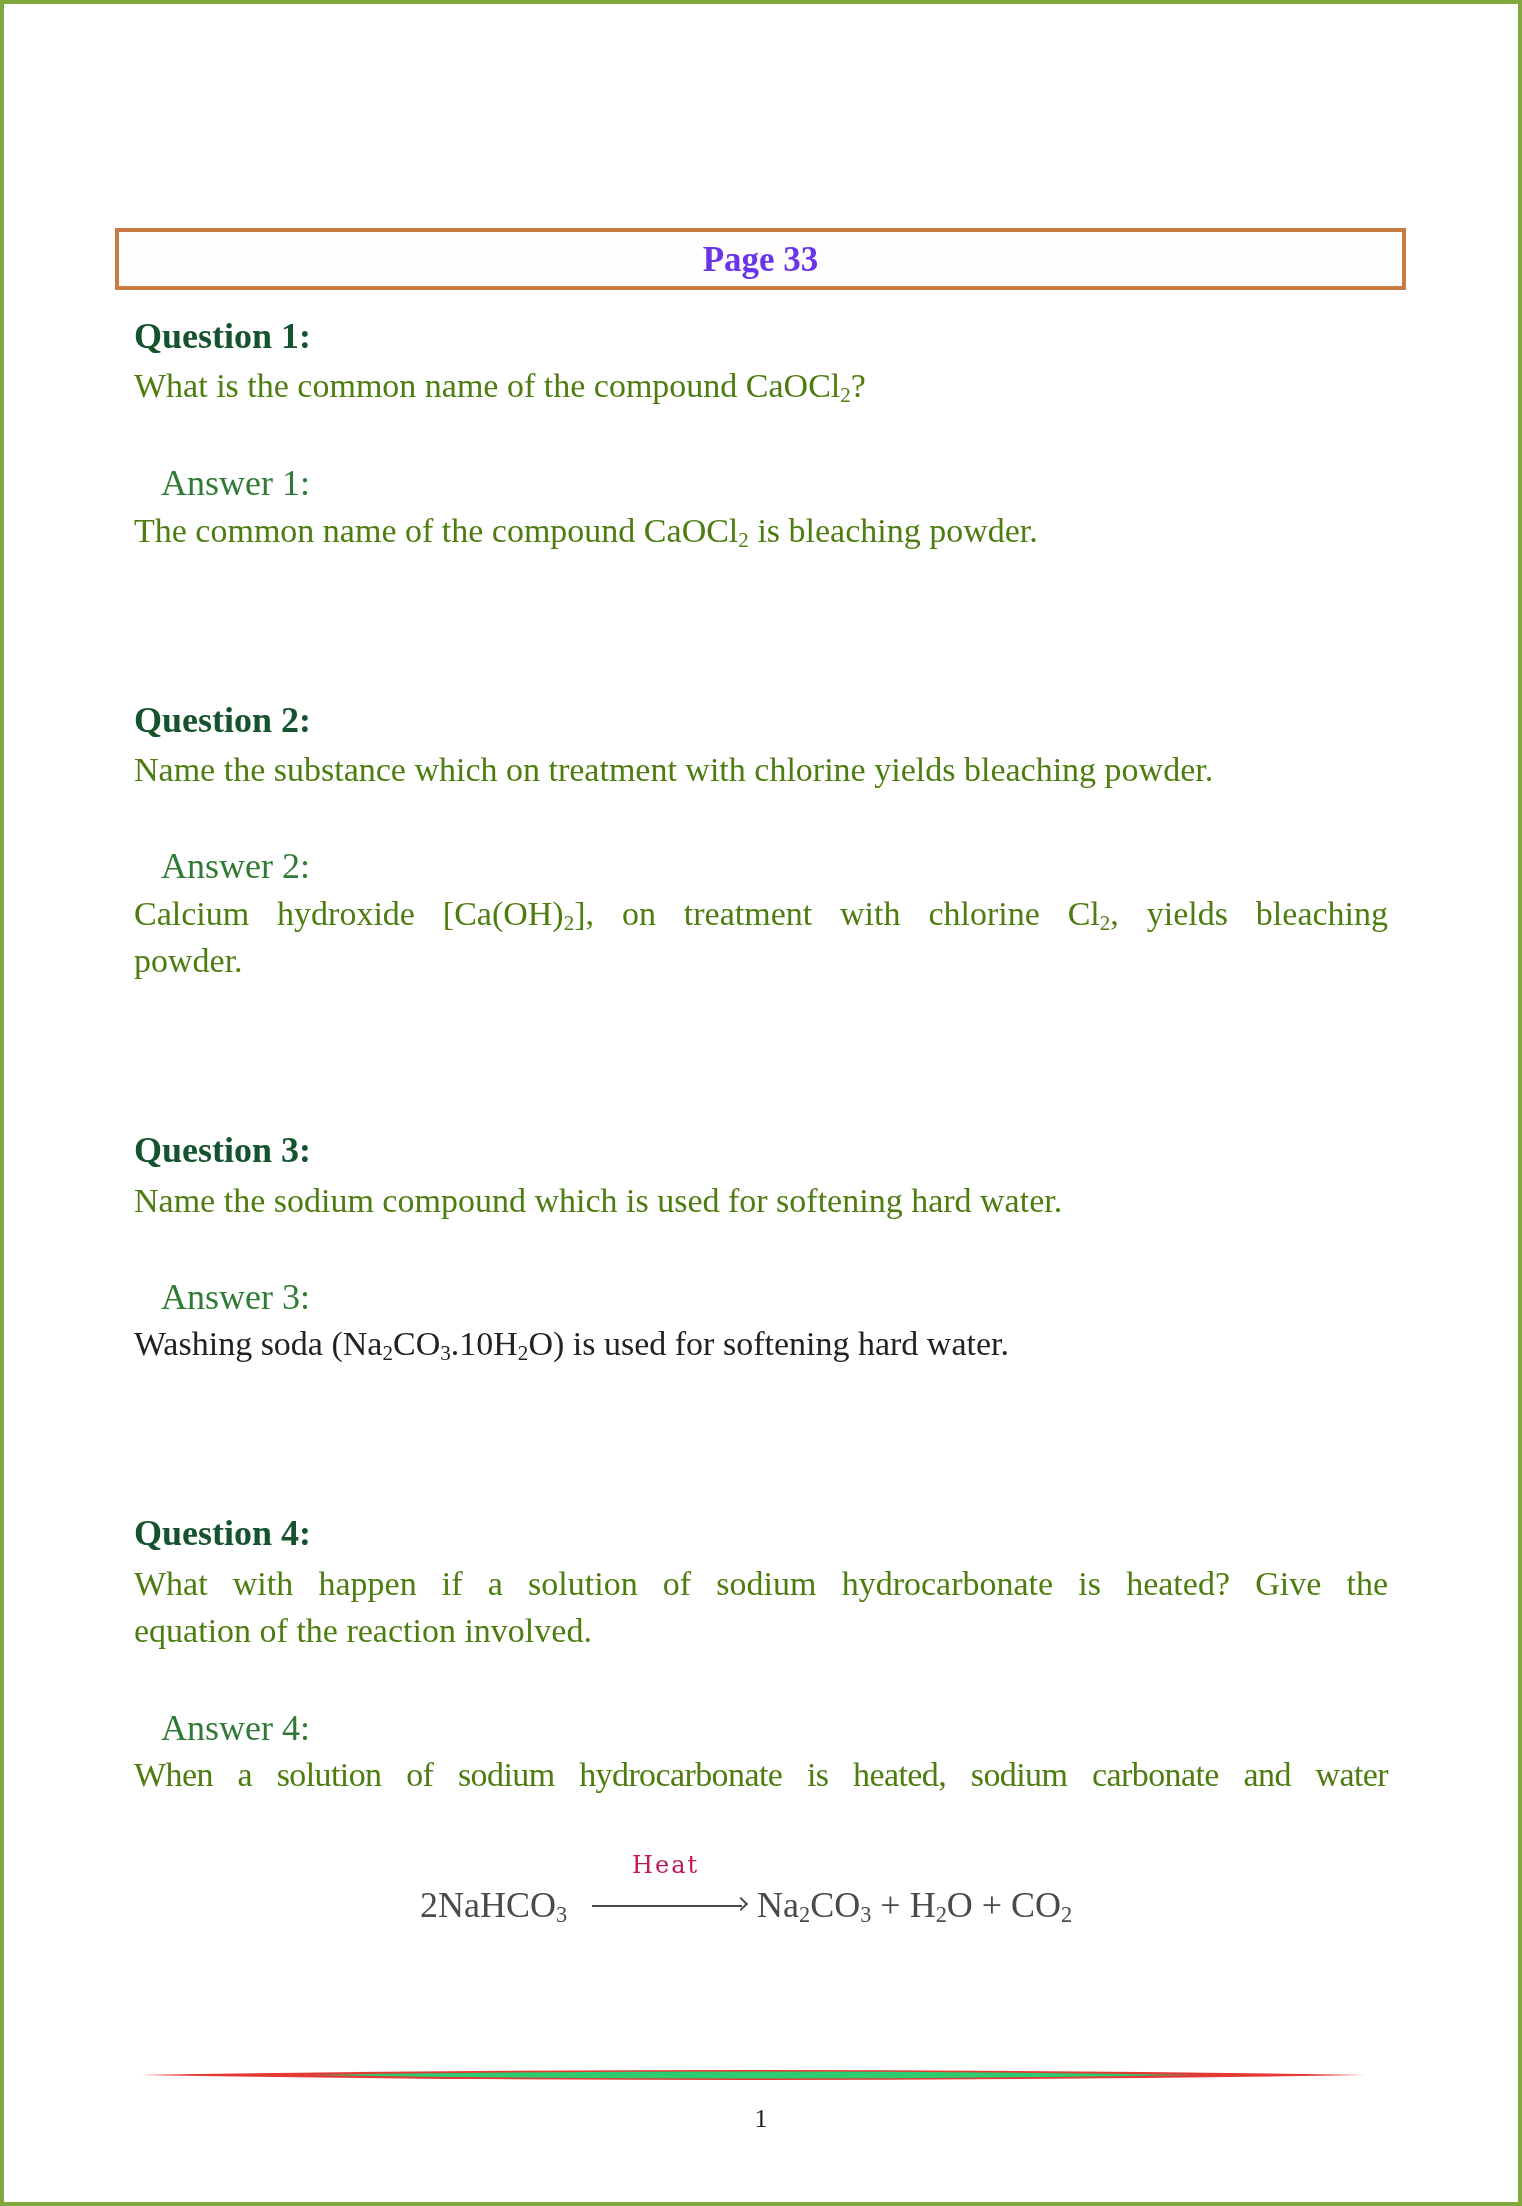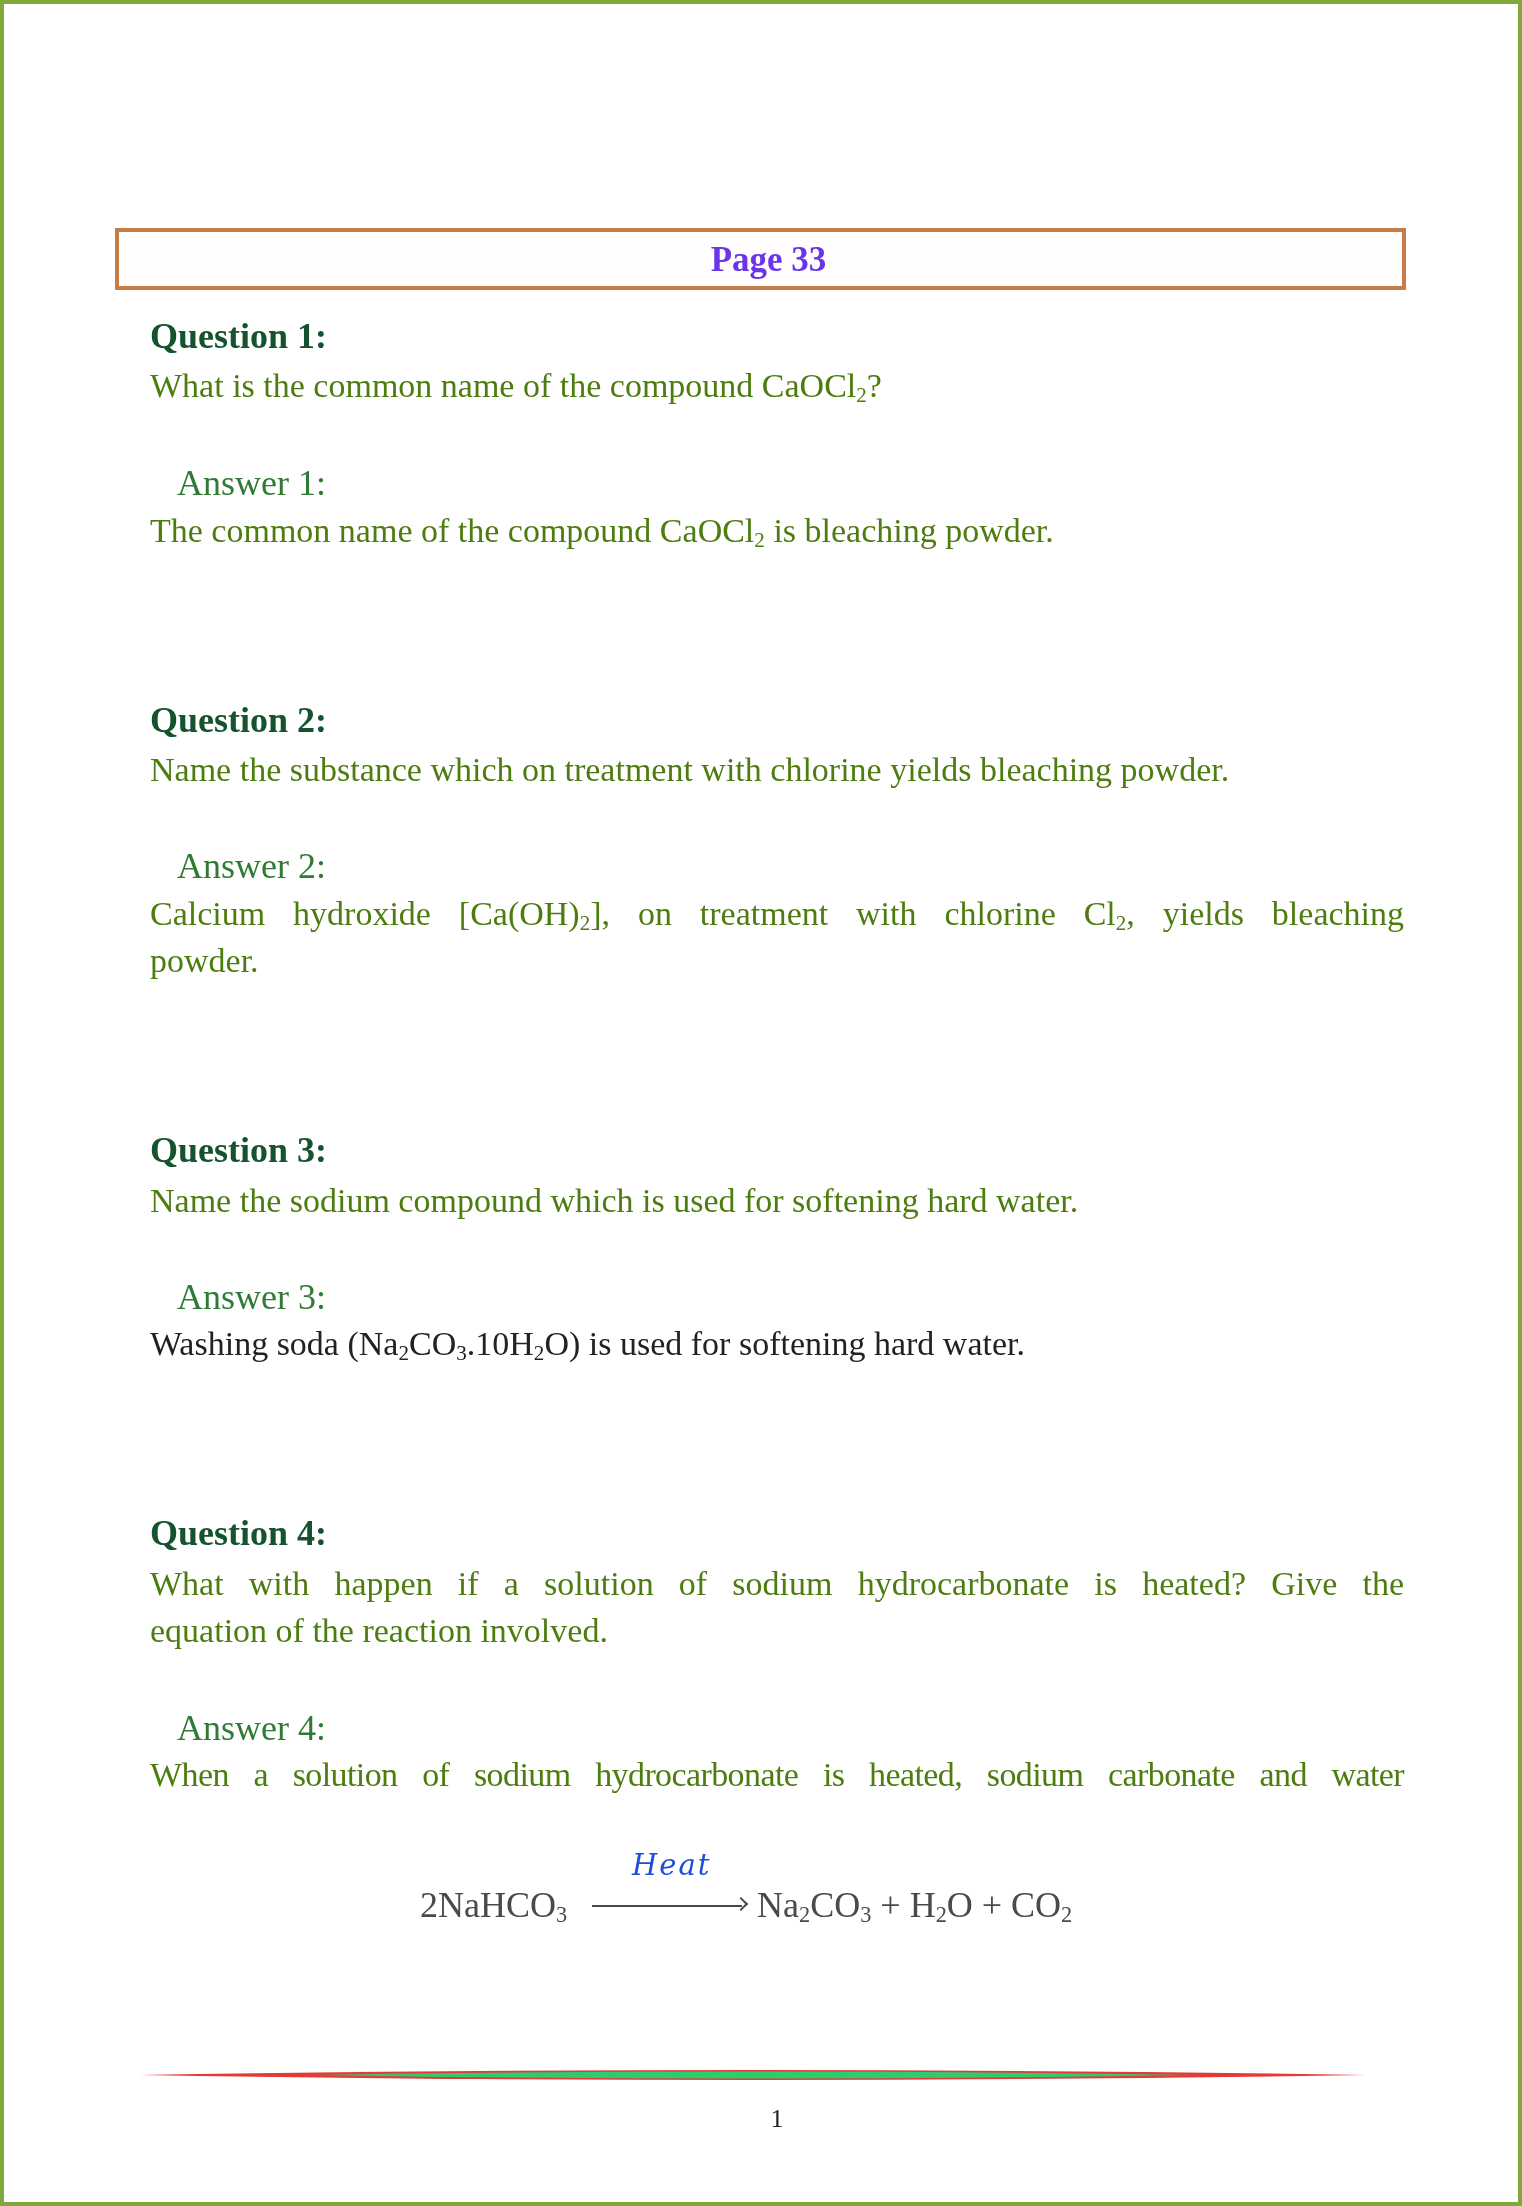--- a/index.html
+++ b/index.html
@@ -1,21 +1,21 @@
 <!DOCTYPE html>
 <html><head>
   <meta charset="utf-8">
   <style>
     html, body { margin: 0; padding: 0; background: #ffffff; }
     body { width: 1522px; height: 2206px; position: relative; overflow: hidden; }
     .frame {
       position: absolute; left: 0; top: 0; width: 1522px; height: 2206px;
       box-sizing: border-box; border: 4px solid #80a83c; background: #ffffff;
     }
-    .serif { font-family: "Liberation Serif", "DejaVu Serif", serif; padding-left: 16px; }
+    .serif { font-family: "Liberation Serif", "DejaVu Serif", serif; }
     .page-box {
       position: absolute; left: 115px; top: 228px; width: 1291px; height: 62px;
       box-sizing: border-box; border: 4px solid #c87b44; background: #fffdfe;
       display: flex; align-items: center; justify-content: center;
     }
     .page-title {
       color: #6a35e8; font-weight: bold; font-size: 35px; line-height: 1;
     }
     .q-label {
       position: absolute; left: 134px; color: #14532d; font-weight: bold;
@@ -39,22 +39,22 @@
     }
     .eq-part { position: absolute; top: 0; }
     .arrow-wrap { position: absolute; left: 172px; top: 0; width: 156px; height: 50px; }
     .arrow-line { position: absolute; left: 0; top: 25px; width: 150px; height: 2px; background: #4a4a4a; }
     .arrow-head {
       position: absolute; right: 2px; top: 19px; width: 10px; height: 10px;
       border-top: 2px solid #4a4a4a; border-right: 2px solid #4a4a4a;
       transform: rotate(45deg); box-sizing: border-box;
     }
     .heat {
-      position: absolute; left: 40px; top: -30px; font-style: italic;
-      font-size: 29px; letter-spacing: 2px; color: #1d4ed8;
+      position: absolute; left: 40px; top: -30px; 
+      font-size: 24px; letter-spacing: 2px; color: #be185d;
       font-family: "DejaVu Serif", serif; line-height: 30px;
     }
     .divider { position: absolute; left: 140px; top: 2066px; width: 1226px; height: 18px; }
     .page-number {
       position: absolute; left: 0; width: 1522px; top: 2104px; text-align: center;
       font-size: 26px; color: #222222; line-height: 30px;
     }
   </style>
 </head>
 <body>

